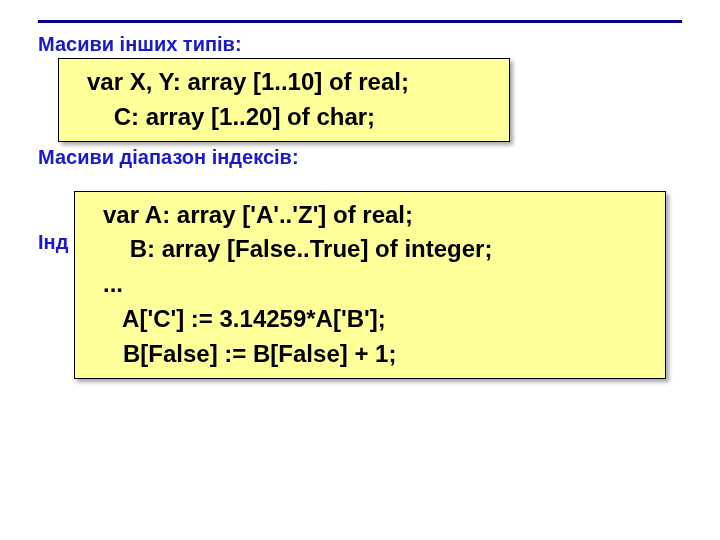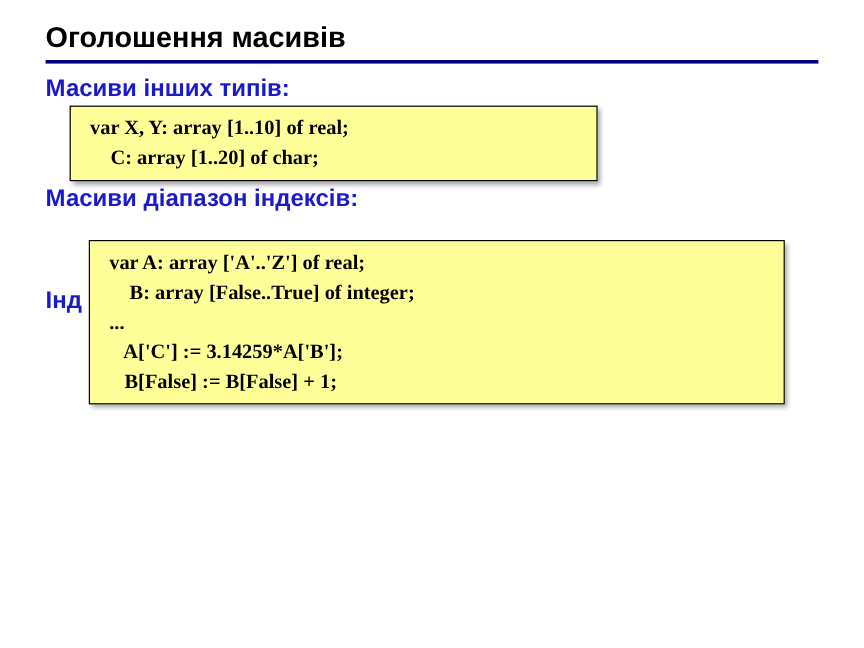--- a/index.html
+++ b/index.html
@@ -28,41 +28,40 @@
   }
   .subhead {
     font-size: 20px;
     font-weight: bold;
     color: #1a1acc;
     margin: 4px 0 2px 0;
   }
   .codebox {
     background: #ffff99;
     border: 1.5px solid #000;
-    padding: 6px 12px 6px 16px;
-    font-family: Liberation Serif, serif;
-    font-size: 17px;
+    padding: 6px 12px 6px 28px;
+    font-family: Liberation Sans, sans-serif;
+    font-size: 24px;
     font-weight: bold;
     line-height: 1.45;
     color: #000;
     white-space: pre;
     box-shadow: 3px 3px 4px rgba(0,0,0,0.35);
     margin-left: 20px;
   }
   .box1 { width: 410px; margin-top: 0; }
   .row2 { position: relative; margin-top: 6px; }
   .box2 { width: 430px; margin-left: 20px; margin-top: -4px; position: relative; z-index: 2; }
   .ind-label { position: absolute; left: 0; top: 52px; z-index: 1; }
   .box3 { width: 550px; margin-left: 36px; margin-top: 22px; }
 </style>
 </head>
 <body>
 
 <div class="slide">
-  <h1 class="title">Оголошення масивів</h1>
   <div class="rule"></div>
 
   <div class="subhead">Масиви інших типів:</div>
   <div class="codebox box1">var X, Y: array [1..10] of real;
     C: array [1..20] of char;</div>
 
   <div class="subhead">Масиви діапазон індексів:</div>
 
   <div class="row2">
     <div class="subhead ind-label">Інд</div>

